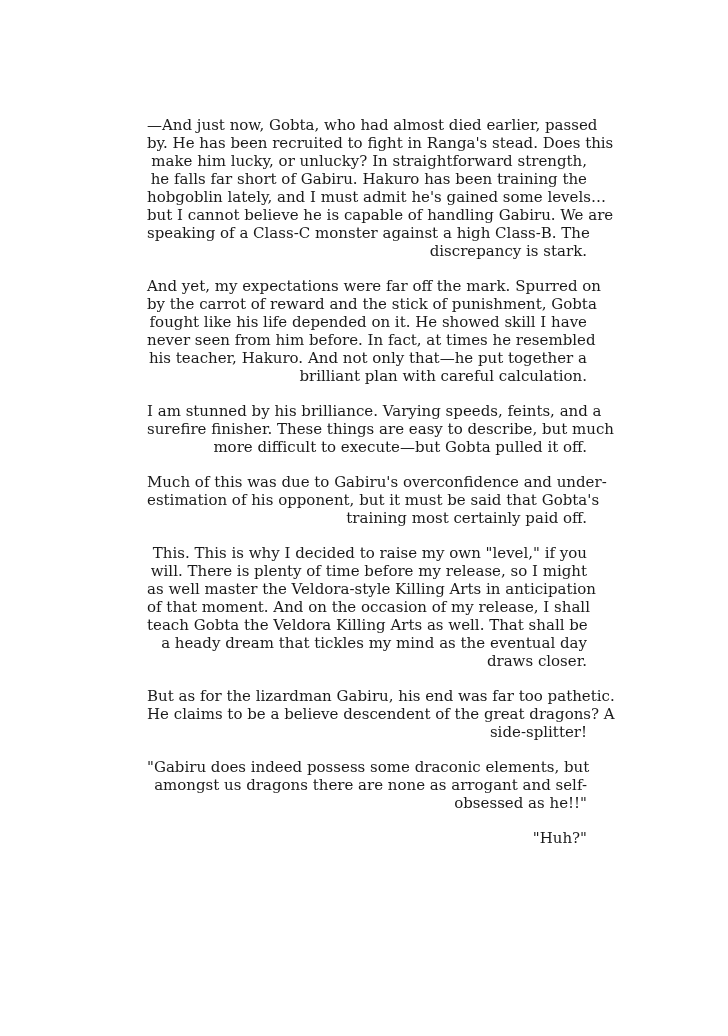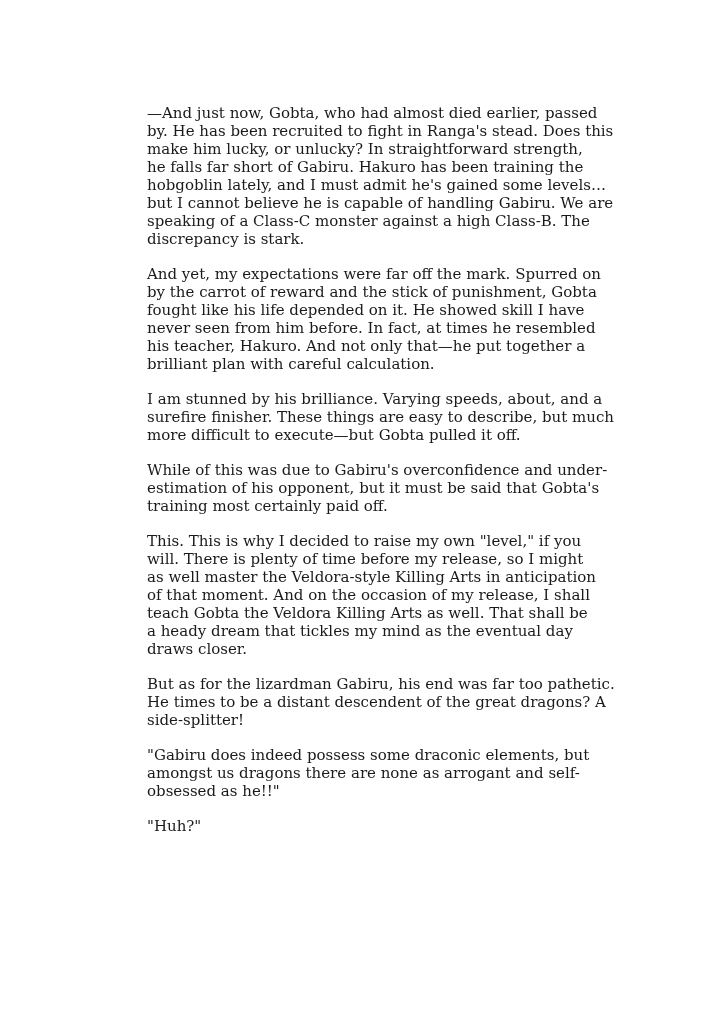--- a/index.html
+++ b/index.html
@@ -14,22 +14,23 @@
   }
   .page {
     position: relative;
     width: 728px;
     height: 1036px;
     background: #ffffff;
   }
   .text-block {
     position: absolute;
     left: 147px;
-    top: 104px;
+    top: 116px;
     width: 440px;
+    text-align: right;
   }
   .para {
     margin: 0 0 17px 0;
     font-family: "DejaVu Serif", "Liberation Serif", serif;
     font-size: 15px;
     line-height: 18px;
     color: #1a1a1a;
     white-space: pre;
     letter-spacing: 0;
   }
@@ -46,34 +47,34 @@
 hobgoblin lately, and I must admit he's gained some levels…
 but I cannot believe he is capable of handling Gabiru. We are
 speaking of a Class-C monster against a high Class-B. The
 discrepancy is stark.</p>
     <p class="para">And yet, my expectations were far off the mark. Spurred on
 by the carrot of reward and the stick of punishment, Gobta
 fought like his life depended on it. He showed skill I have
 never seen from him before. In fact, at times he resembled
 his teacher, Hakuro. And not only that—he put together a
 brilliant plan with careful calculation.</p>
-    <p class="para">I am stunned by his brilliance. Varying speeds, about, and a
+    <p class="para">I am stunned by his brilliance. Varying speeds, feints, and a
 surefire finisher. These things are easy to describe, but much
 more difficult to execute—but Gobta pulled it off.</p>
-    <p class="para">While of this was due to Gabiru's overconfidence and under-
+    <p class="para">Much of this was due to Gabiru's overconfidence and under-
 estimation of his opponent, but it must be said that Gobta's
 training most certainly paid off.</p>
     <p class="para">This. This is why I decided to raise my own "level," if you
 will. There is plenty of time before my release, so I might
 as well master the Veldora-style Killing Arts in anticipation
 of that moment. And on the occasion of my release, I shall
 teach Gobta the Veldora Killing Arts as well. That shall be
 a heady dream that tickles my mind as the eventual day
 draws closer.</p>
     <p class="para">But as for the lizardman Gabiru, his end was far too pathetic.
-He times to be a distant descendent of the great dragons? A
+He claims to be a believe descendent of the great dragons? A
 side-splitter!</p>
     <p class="para">"Gabiru does indeed possess some draconic elements, but
 amongst us dragons there are none as arrogant and self-
 obsessed as he!!"</p>
     <p class="para">"Huh?"</p>
   </div>
 </div>
 
 </body></html>

